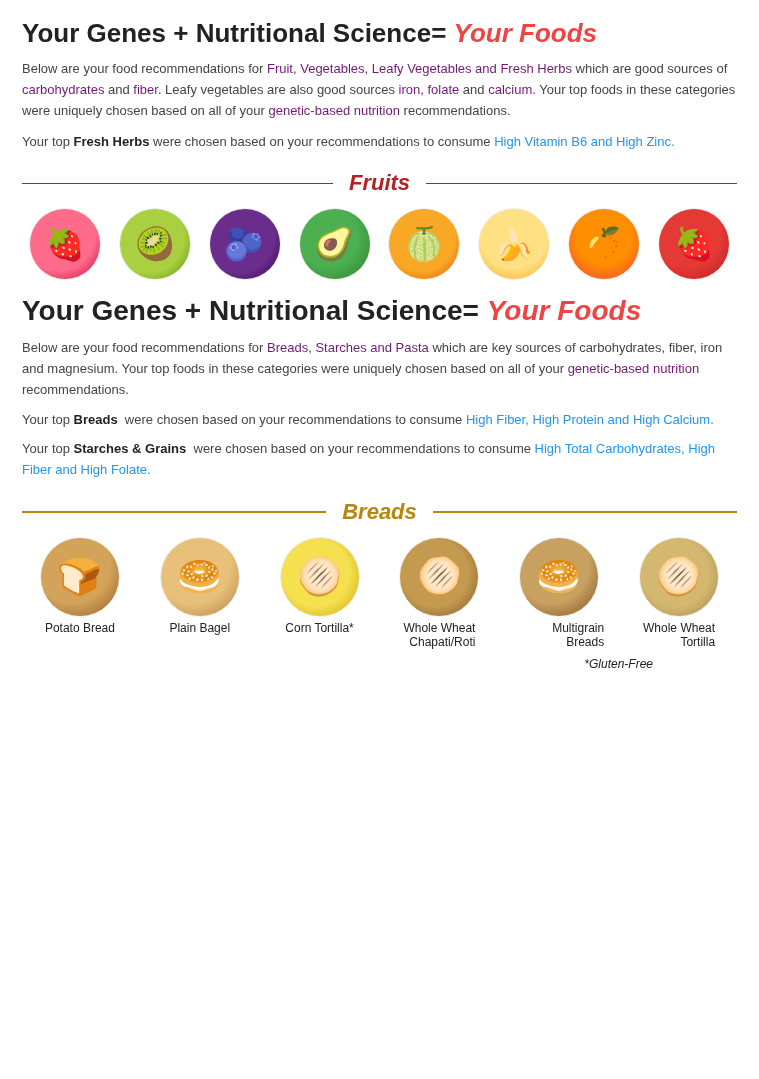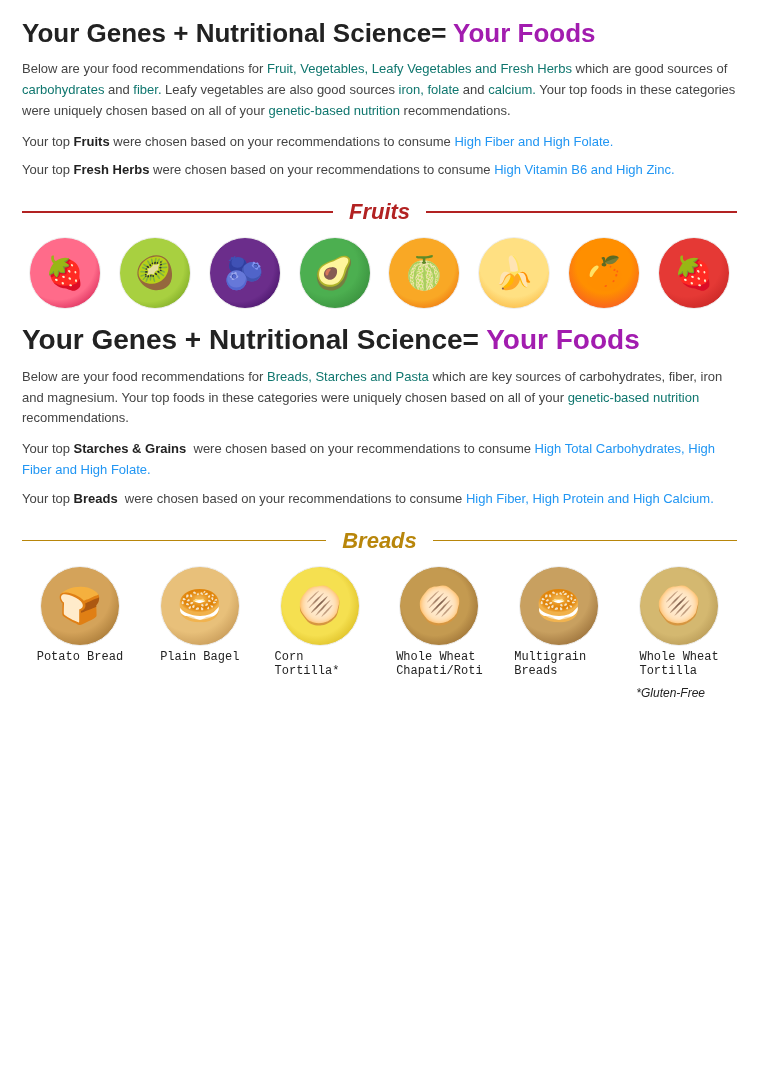--- a/index.html
+++ b/index.html
@@ -15,29 +15,30 @@
       padding: 18px 22px 18px 22px;
     }
     .main-title {
       font-size: 26px;
       font-weight: bold;
       color: #222;
       margin-bottom: 10px;
       line-height: 1.2;
     }
     .main-title .highlight {
-      color: #a21caf;
+      color: #ef4444;
+      font-style: italic;
     }
     .intro-text {
       font-size: 13px;
       color: #444;
       line-height: 1.6;
       margin-bottom: 10px;
     }
-    .intro-text .blue { color: #0f766e; }
+    .intro-text .blue { color: #701a75; }
     .rec-line {
       font-size: 13px;
       color: #444;
       margin-bottom: 8px;
       line-height: 1.6;
     }
     .rec-line .blue { color: #2196f3; }
     .rec-line strong { color: #222; }
     .section-divider {
       display: flex;
@@ -90,23 +91,22 @@
       border: 1px solid #eee;
       overflow: hidden;
     }
     .food-icon-bread {
       width: 80px;
       height: 80px;
     }
     .food-label {
       font-size: 12px;
       color: #222;
-      text-align: left;
+      text-align: right;
       max-width: 90px;
-      font-family: Liberation Mono, monospace;
     }
     .gluten-free-note {
       font-size: 12px;
       color: #222;
       text-align: right;
       margin-top: 4px;
       font-style: italic;
     }
     
     .raspberry { background: radial-gradient(circle at 40% 35%, #ff6b8a 60%, #c0003a 100%); }
@@ -127,23 +127,20 @@
 
   <div>
     <h1 class="main-title">
       <span>Your Genes + Nutritional Science= </span><span class="highlight">Your Foods</span>
     </h1>
 
     <p class="intro-text">
       Below are your food recommendations for <span class="blue">Fruit, Vegetables, Leafy Vegetables and Fresh Herbs</span> which are good sources of <span class="blue">carbohydrates</span> and <span class="blue">fiber.</span> Leafy vegetables are also good sources <span class="blue">iron, folate</span> and <span class="blue">calcium.</span> Your top foods in these categories were uniquely chosen based on all of your <span class="blue">genetic-based nutrition</span> recommendations.
     </p>
 
-    <p class="rec-line">
-      Your top <strong>Fruits</strong> were chosen based on your recommendations to consume <span class="blue">High Fiber and High Folate.</span>
-    </p>
 
 
 
     <p class="rec-line">
       Your top <strong>Fresh Herbs</strong> were chosen based on your recommendations to consume <span class="blue">High Vitamin B6 and High Zinc.</span>
     </p>
 
     <div class="section-divider">
       <div class="line"></div>
       <span class="section-title">Fruits</span>
@@ -189,25 +186,25 @@
   <div class="second-page">
     <h1 class="main-title" style="font-size:28px; margin-top:10px; margin-bottom:10px;">
       <span>Your Genes + Nutritional Science= </span><span class="highlight">Your Foods</span>
     </h1>
 
     <p class="intro-text">
       Below are your food recommendations for <span class="blue">Breads, Starches and Pasta</span> which are key sources of carbohydrates, fiber, iron and magnesium. Your top foods in these categories were uniquely chosen based on all of your <span class="blue">genetic-based nutrition</span> recommendations.
     </p>
 
     <p class="rec-line">
+      Your top <strong>Breads</strong> &nbsp;were chosen based on your recommendations to consume <span class="blue">High Fiber, High Protein and High Calcium.</span>
+    </p>
+
+    <p class="rec-line">
       Your top <strong>Starches &amp; Grains</strong> &nbsp;were chosen based on your recommendations to consume <span class="blue">High Total Carbohydrates, High Fiber and High Folate.</span>
-    </p>
-
-    <p class="rec-line">
-      Your top <strong>Breads</strong> &nbsp;were chosen based on your recommendations to consume <span class="blue">High Fiber, High Protein and High Calcium.</span>
     </p>
 
 
     <div class="section-divider section-divider-gold">
       <div class="line"></div>
       <span class="section-title">Breads</span>
       <div class="line"></div>
     </div>
 
     <div class="fruits-row" style="justify-content: space-around; align-items: flex-start; margin-top: 6px;">
@@ -238,16 +235,16 @@
         <span class="food-label">Multigrain Breads</span>
       </div>
 
       <div class="food-item" style="width:100px;">
         <div class="food-icon food-icon-bread" style="background: radial-gradient(circle at 45% 45%, #d4b870 55%, #a08040 100%); border-radius: 50%; font-size:36px; display:flex; align-items:center; justify-content:center;">🫓</div>
         <span class="food-label" style="white-space: pre-line;">Whole Wheat
 Tortilla</span>
       </div>
     </div>
 
-    <p class="gluten-free-note" style="margin-top:8px; margin-right: 32px;">*Gluten-Free</p>
+    <p class="gluten-free-note" style="margin-top:8px; margin-right: 84px;">*Gluten-Free</p>
   </div>
 
 </div>
 
 </body></html>

